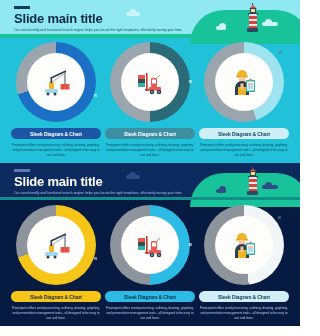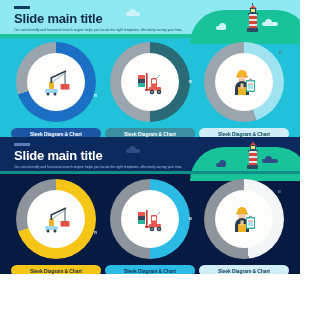--- a/index.html
+++ b/index.html
@@ -1,18 +1,18 @@
 <!DOCTYPE html>
 <html><head>
 <meta charset="utf-8">
 <style>
   html,body{margin:0;padding:0;background:#ffffff;}
   body{width:300px;height:336px;font-family:"Liberation Sans",sans-serif;overflow:hidden;}
 
-  .slide{position:relative;width:300px;height:137px;overflow:hidden;}
+  .slide{position:relative;width:300px;height:163px;overflow:hidden;}
 
   
   .slide-light{background:#21c1da;}
   .slide-light .header-band{
     position:absolute;left:0;top:0;width:300px;height:36px;
     background:#8fe8f2;
   }
   .slide-light .hill{
     position:absolute;right:-10px;top:10px;width:120px;height:34px;
     background:#18c39a;border-radius:60px 60px 0 0;

